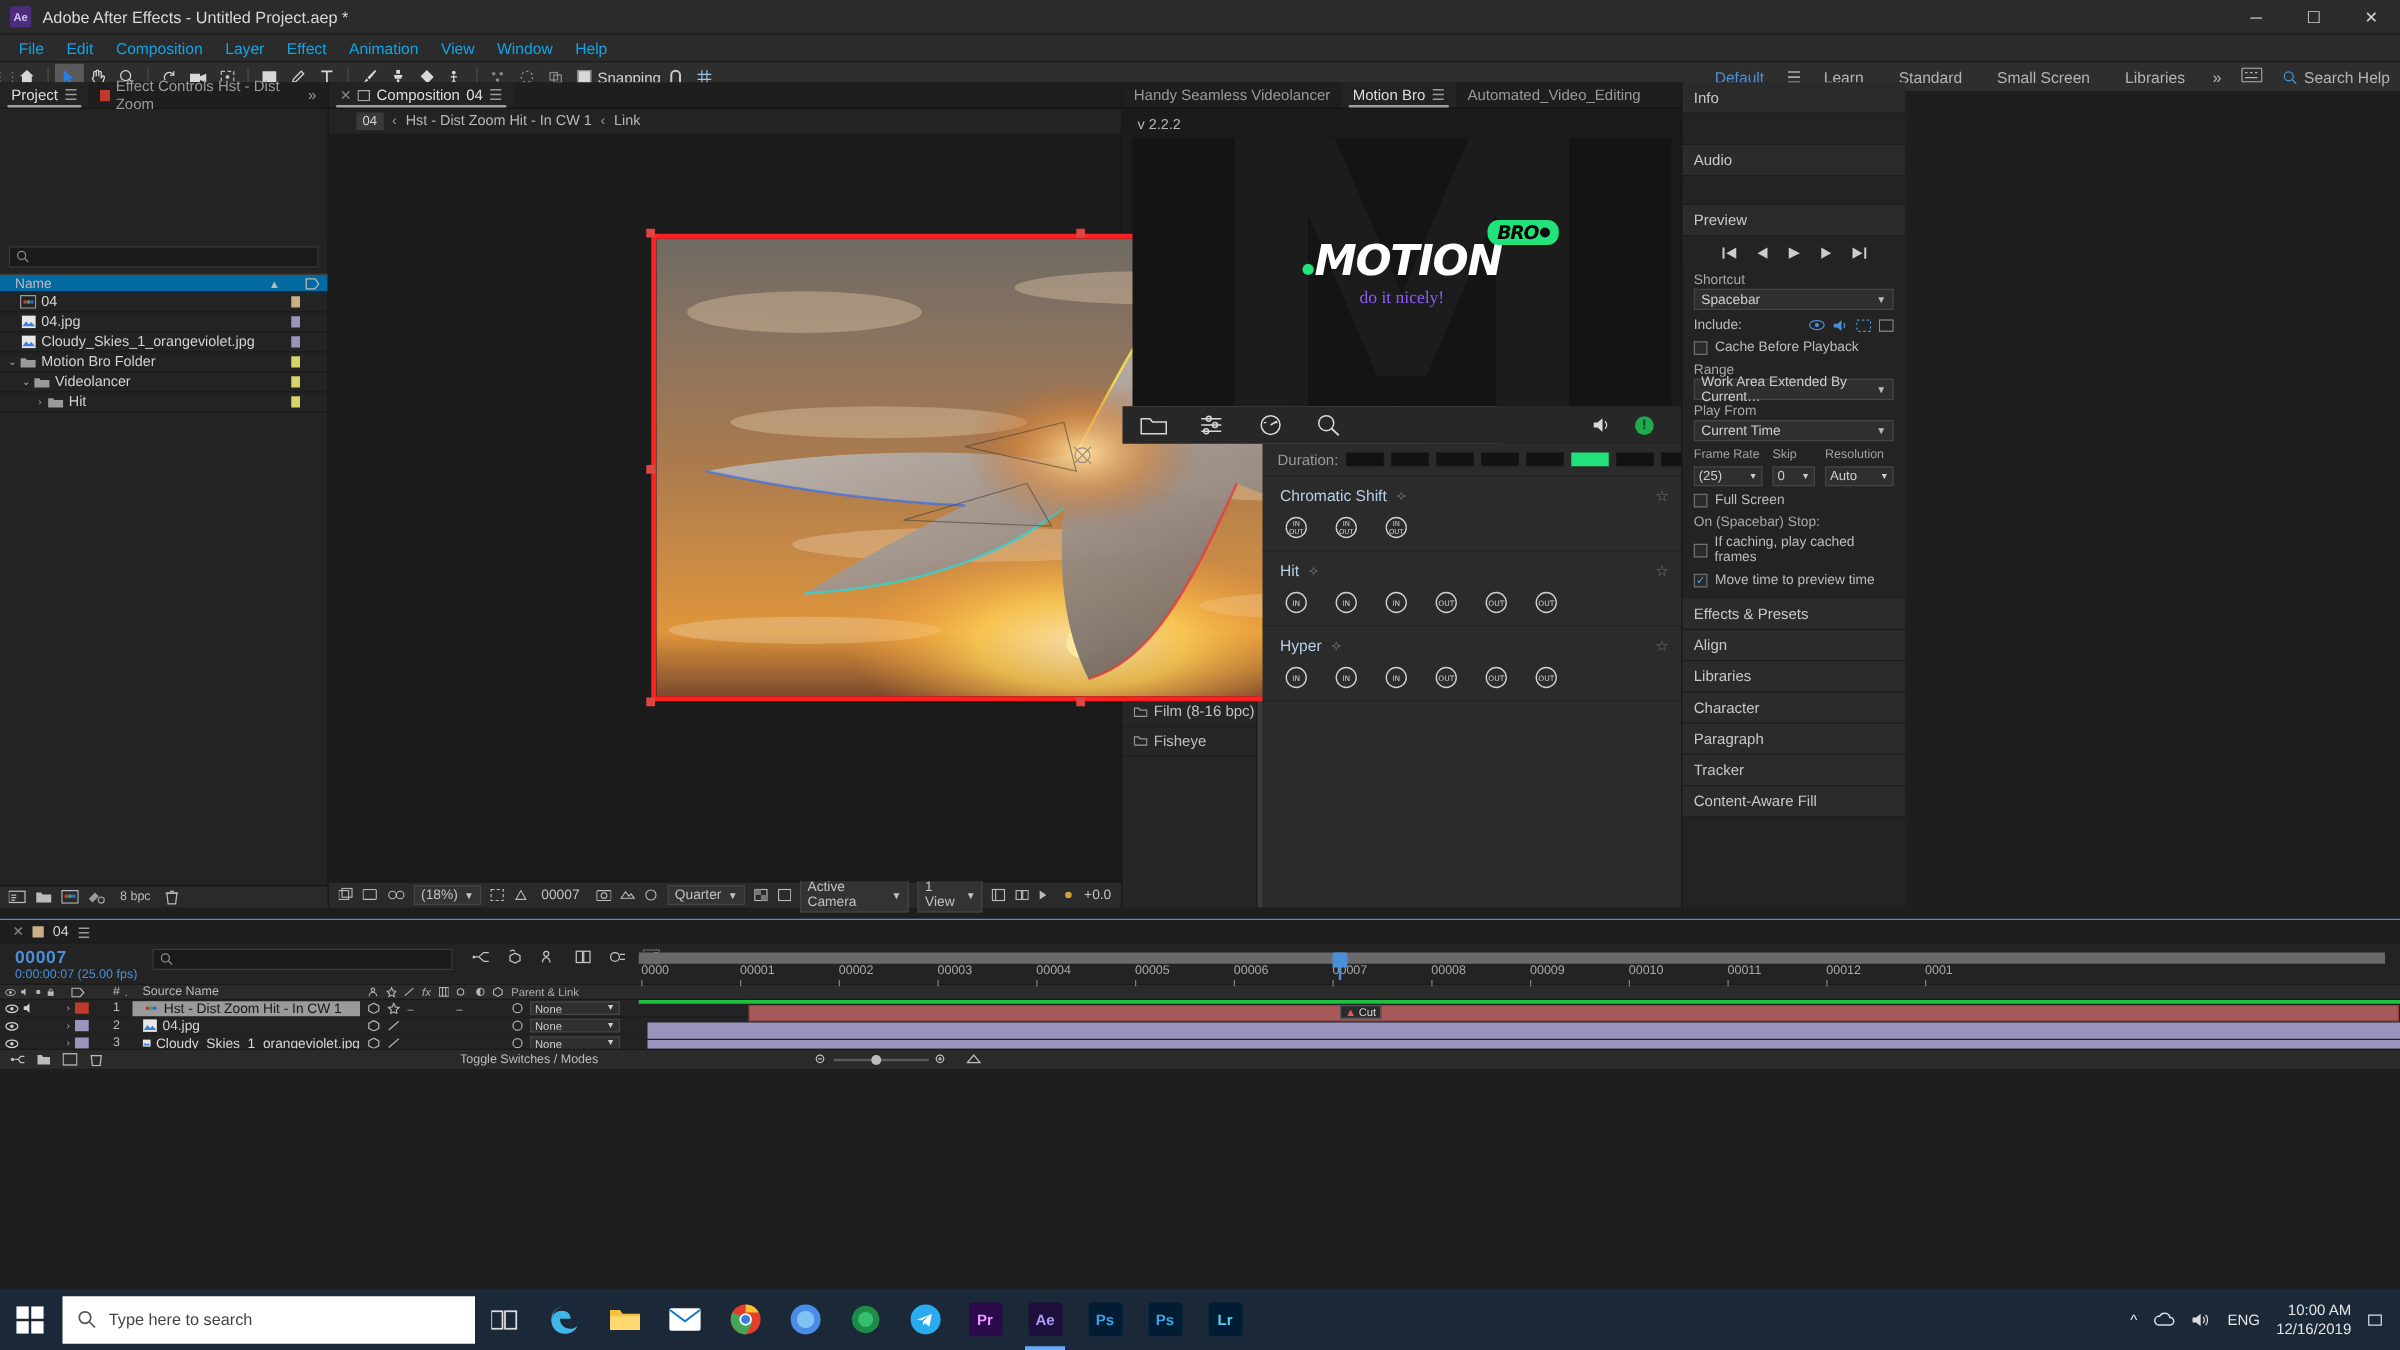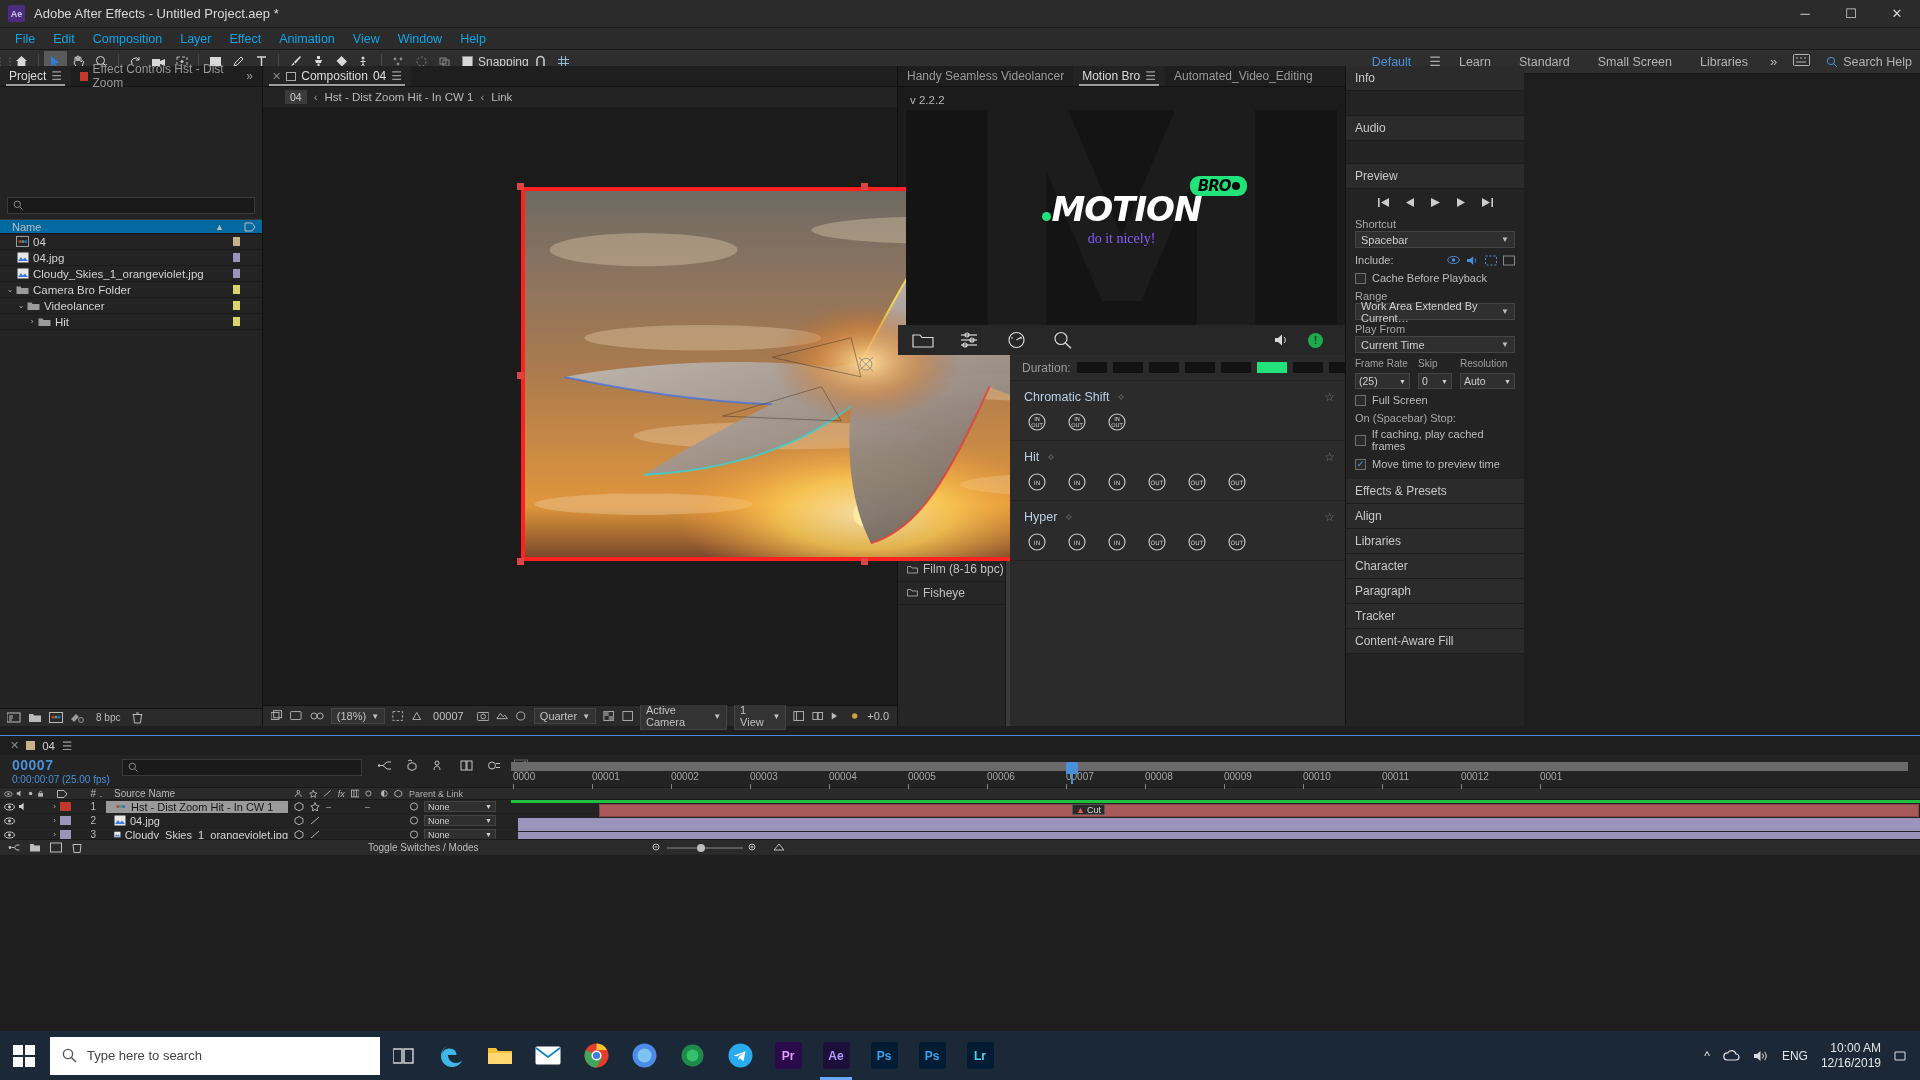--- a/index.html
+++ b/index.html
@@ -456,21 +456,21 @@
           <span>Cloudy_Skies_1_orangeviolet.jpg</span>
           <span class="lbl-chip" style="background:#9a94bd"></span>
         </div>
         <div class="proj-row">
           <span class="tw" style="margin-left:0px">⌄</span>
           <span class="proj-ic">
             <svg width="13" height="10" viewBox="0 0 13 10">
               <path d="M0.5 1.5h4l1 1.5h7V9h-12z" fill="#9a9a9a"></path>
             </svg>
           </span>
-          <span>Camera Bro Folder</span>
+          <span>Motion Bro Folder</span>
           <span class="lbl-chip" style="background:#d9d46a"></span>
         </div>
         <div class="proj-row">
           <span class="tw" style="margin-left:11px">⌄</span>
           <span class="proj-ic">
             <svg width="13" height="10" viewBox="0 0 13 10">
               <path d="M0.5 1.5h4l1 1.5h7V9h-12z" fill="#9a9a9a"></path>
             </svg>
           </span>
           <span>Videolancer</span>

